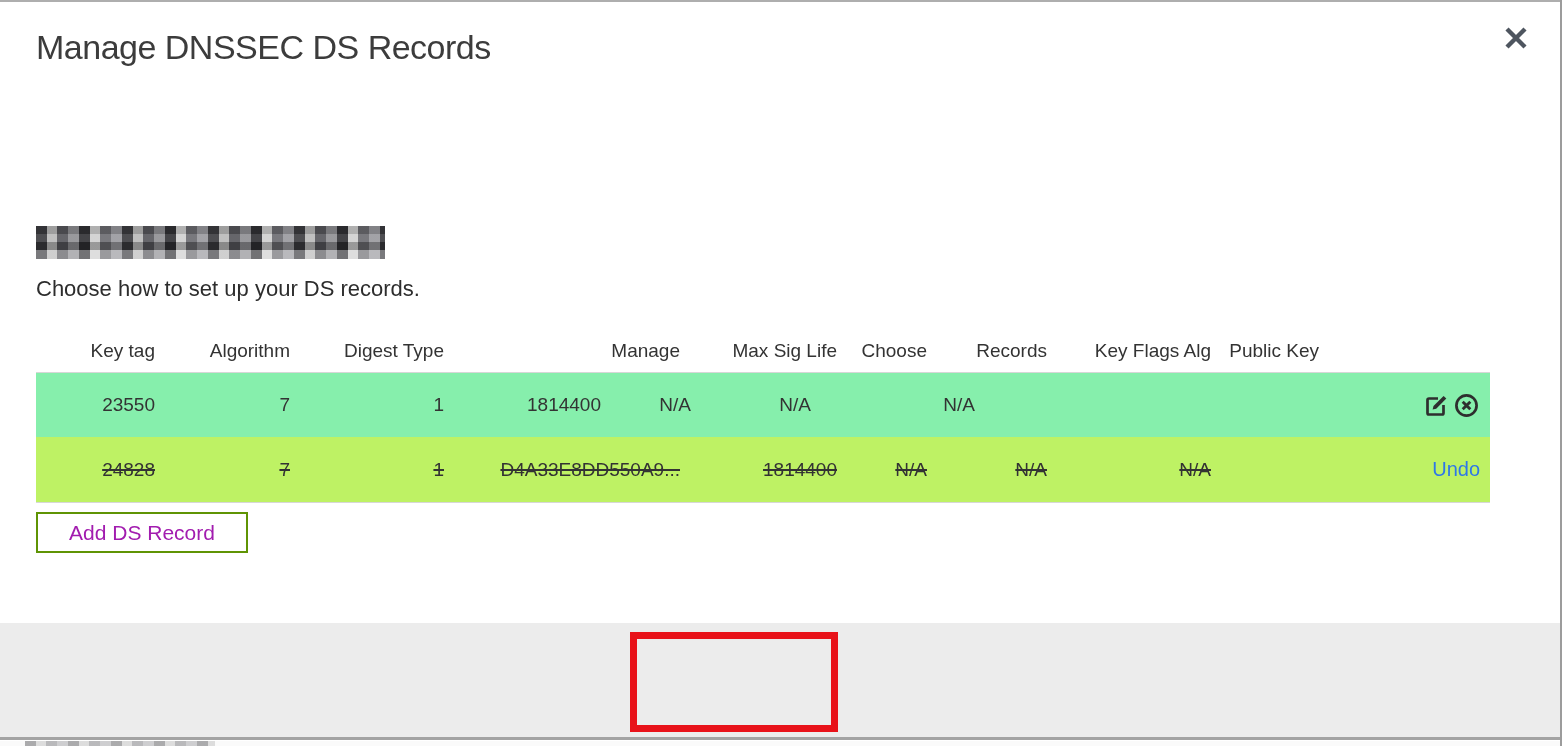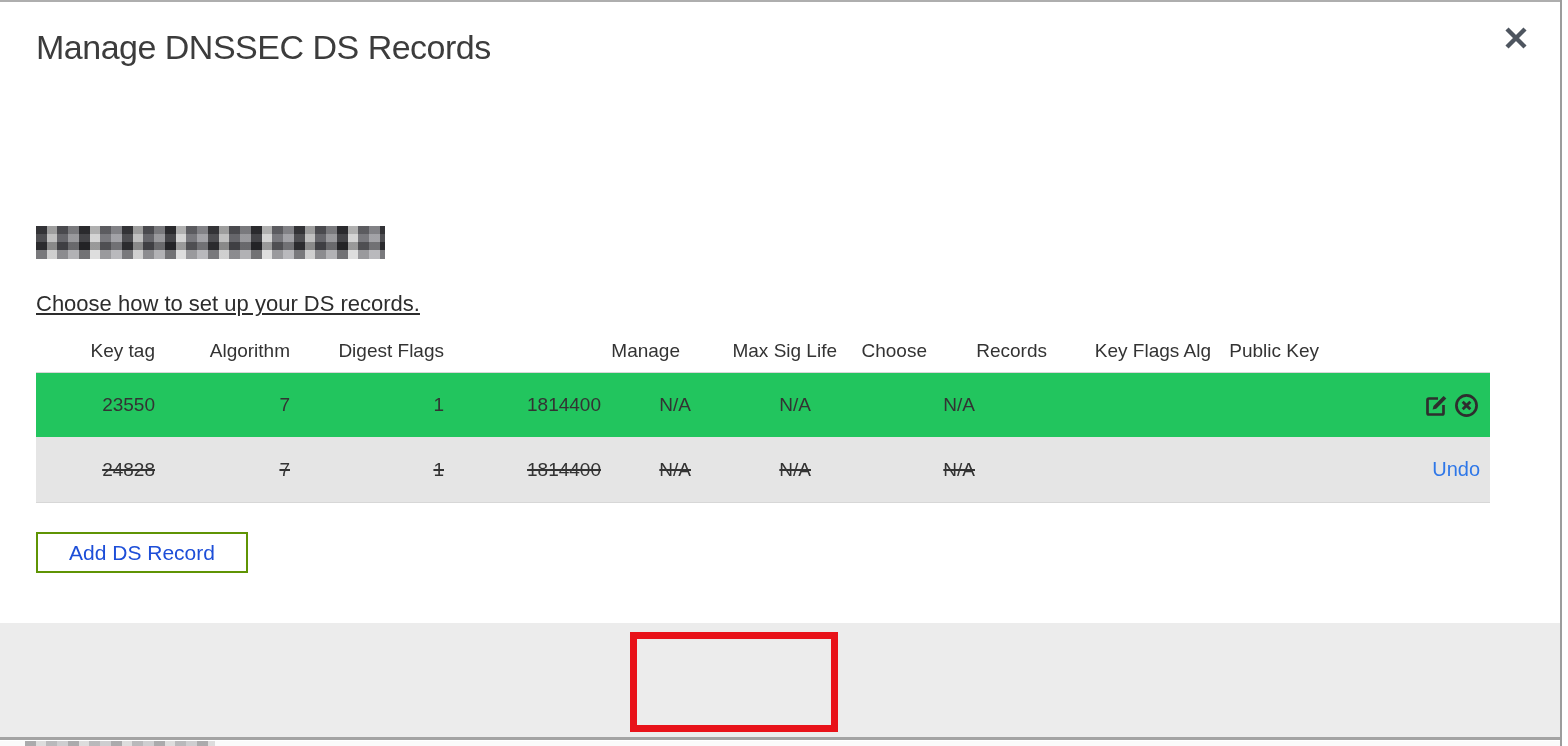--- a/index.html
+++ b/index.html
@@ -17,41 +17,41 @@
   .close-btn { position:absolute; left:1498px; top:20px; width:36px; height:36px;
                background:none; border:none; cursor:pointer; padding:0; }
 
   .redacted-domain { position:absolute; left:36px; top:226px; width:349px; height:33px;
     background-color:#828287;
     background-image:
       repeating-linear-gradient(0deg, rgba(255,255,255,.32) 0 9px, rgba(0,0,0,.26) 9px 17px, rgba(255,255,255,.10) 17px 25px, rgba(15,15,15,.16) 25px 33px),
       repeating-linear-gradient(90deg, #3a3a3e 0 11px, #b9b9b9 11px 21px, #55555a 21px 32px, #8e8e92 32px 43px, #2f2f33 43px 54px, #cfcfcf 54px 64px, #6a6a6f 64px 75px, #98989d 75px 86px);
   }
 
-  .subtitle { position:absolute; left:36px; top:291px; font-size:22px; color:#2d2d2d;text-decoration:underline; }
+  .subtitle { position:absolute; left:36px; top:276px; font-size:22px; color:#2d2d2d; }
 
   .table { position:absolute; left:36px; top:330px; width:1454px; font-size:19px; color:#333; }
   .trow { display:flex; align-items:center;text-align:right; }
   .thead { height:43px; border-bottom:1px solid #d7d7d7; }
-  .row-normal  { height:64px; background:#22c55e; }
-  .row-deleted { height:66px; background:#e5e5e5; border-bottom:1px solid #d7d7d7; }
+  .row-normal  { height:64px; background:#86efac; }
+  .row-deleted { height:66px; background:#bef264; border-bottom:1px solid #d7d7d7; }
   .cell { padding-left:11px; white-space:nowrap; overflow:hidden; }
   .c0{width:119px}.c1{width:135px}.c2{width:154px}.c3{width:236px}
   .c4{width:157px}.c5{width:90px}.c6{width:120px}.c7{width:164px}.c8{width:108px}
   .c-actions { flex:1; display:flex; justify-content:flex-end; align-items:center; padding-right:10px; gap:2px; }
   .strike { text-decoration: line-through; text-decoration-thickness:2px; }
 
   .icon-btn { background:none; border:none; padding:0; width:28px; height:28px; cursor:pointer;
               display:flex; align-items:center; justify-content:center; }
 
   .undo-link { color:#2e77e8; font-size:20px; text-decoration:none; cursor:pointer;margin-left:24px; }
 
   .add-btn { position:absolute; left:36px; top:512px; width:212px; height:41px;
-             background:#ffffff; border:2px solid #5f9404; color:#1d4ed8;
-             font-size:21px; font-family:inherit; cursor:pointer;margin-top:20px; }
+             background:#ffffff; border:2px solid #5f9404; color:#a21caf;
+             font-size:21px; font-family:inherit; cursor:pointer; }
 
   .footer { position:absolute; left:0; top:623px; width:1560px; height:117px;
             background:#ececec; border-bottom:3px solid #a3a3a3; }
 
   .red-annotation { position:absolute; left:630px; top:632px; width:208px; height:100px;
                     border:7px solid #e81219; background:transparent; pointer-events:none; }
 
   .below-footer { position:absolute; left:0; top:741px; width:1560px; height:5px; background:#fafafa; }
   .redacted-strip { position:absolute; left:25px; top:0; width:190px; height:5px; opacity:.45;
     background-image: repeating-linear-gradient(90deg, #4a4a4e 0 11px, #b9b9b9 11px 21px, #6a6a6f 21px 32px, #98989d 32px 43px);
@@ -74,21 +74,21 @@
 
   <div class="redacted-domain"></div>
 
   <p class="subtitle">Choose how to set up your DS records.</p>
 
   <div class="table">
 
     <div class="trow thead">
       <div class="cell c0">Key tag</div>
       <div class="cell c1">Algorithm</div>
-      <div class="cell c2">Digest Flags</div>
+      <div class="cell c2">Digest Type</div>
       <div class="cell c3">Manage</div>
       <div class="cell c4">Max Sig Life</div>
       <div class="cell c5">Choose</div>
       <div class="cell c6">Records</div>
       <div class="cell c7">Key Flags Alg</div>
       <div class="cell c8">Public Key</div>
       <div class="c-actions"></div>
     </div>
 
     <div class="trow row-normal">
@@ -113,20 +113,21 @@
             <path d="M9.7 9.7 L17.3 17.3 M17.3 9.7 L9.7 17.3" stroke="#2e2e2e" stroke-width="2.9" fill="none"></path>
           </svg>
         </button>
       </div>
     </div>
 
     <div class="trow row-deleted">
       <div class="cell c0 strike">24828</div>
       <div class="cell c1 strike">7</div>
       <div class="cell c2 strike">1</div>
+      <div class="cell c3 strike">D4A33E8DD550A9...</div>
       <div class="cell c4 strike">1814400</div>
       <div class="cell c5 strike">N/A</div>
       <div class="cell c6 strike">N/A</div>
       <div class="cell c7 strike">N/A</div>
       <div class="cell c8 strike"></div>
       <div class="c-actions">
         <a class="undo-link">Undo</a>
       </div>
     </div>
 

